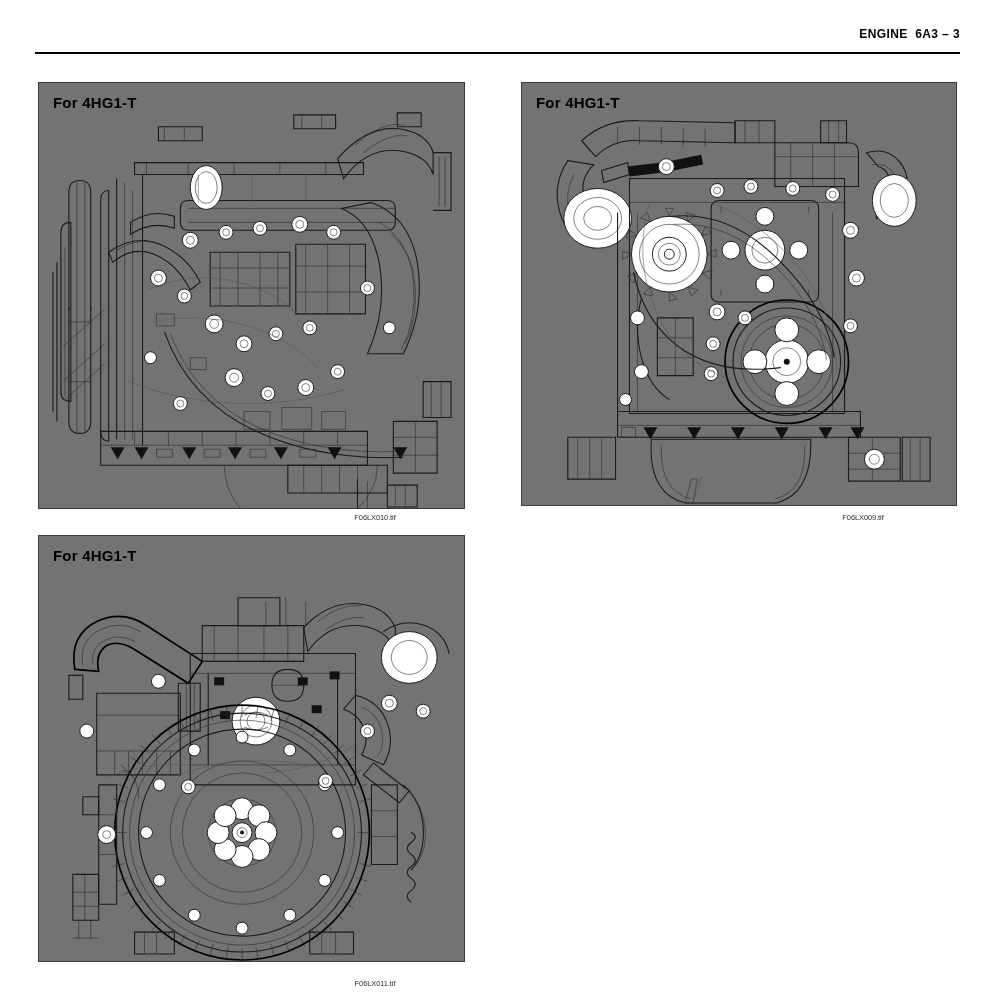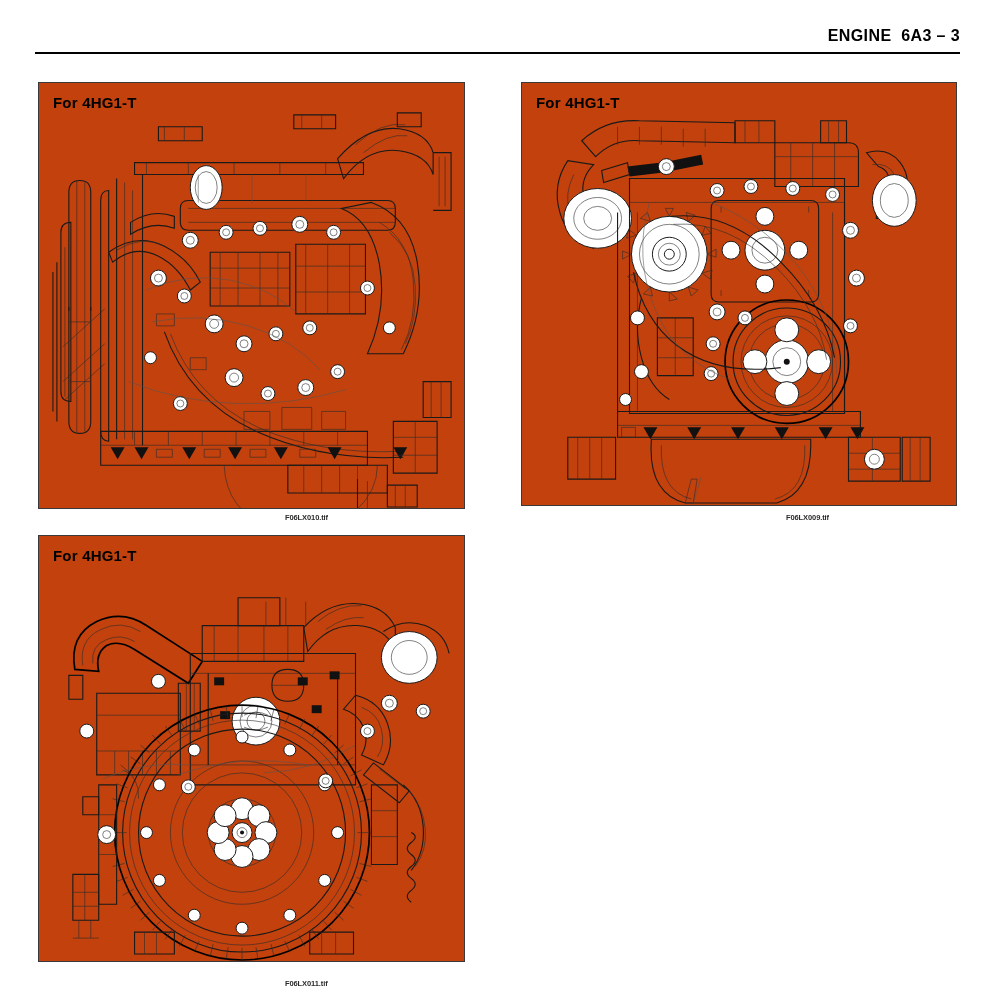--- a/index.html
+++ b/index.html
@@ -21,21 +21,21 @@
     position: absolute;
     left: 35px;
     top: 28px;
     width: 925px;
     height: 28px;
   }
   #header-title {
     position: absolute;
     right: 0;
     top: 0;
-    font-size: 16px;
+    font-size: 12px;
     font-weight: bold;
     letter-spacing: 0.4px;
     white-space: pre;
     line-height: 1;
   }
   #header-rule {
     position: absolute;
     left: 0;
     top: 24px;
     width: 925px;
@@ -46,41 +46,41 @@
   
   .figure-block {
     position: absolute;
   }
   .figure-panel {
     position: absolute;
     left: 0;
     top: 0;
     box-sizing: border-box;
     border: 1.3px solid #3a3a3a;
-    background: #c2410c;
+    background: #737373;
     overflow: hidden;
   }
   .panel-label {
     position: absolute;
     left: 14px;
     top: 11px;
     font-size: 15px;
     font-weight: bold;
     letter-spacing: 0.2px;
     white-space: pre;
     z-index: 5;
   }
   .figure-caption {
     position: absolute;
     font-size: 7.5px;
-    font-weight: bold;
+    font-weight: normal;
     color: #2b2b2b;
     letter-spacing: -0.1px;
     white-space: pre;
-    text-align: left;
+    text-align: center;
   }
   .drawing {
     position: absolute;
     left: 0;
     top: 0;
     width: 100%;
     height: 100%;
   }
   .drawing svg {
     display: block;
@@ -387,21 +387,21 @@
         <circle class="fl-w" cx="104" cy="318" r="6"></circle>
 
         <path class="ln-g" d="M190 120 q60 24 96 76 q30 44 30 96"></path>
         <path class="ln-g" d="M128 120 q-16 56 6 108 q22 52 76 70"></path>
         <path class="ln-g" d="M180 396 l-8 26"></path>
         <path class="ln-t" d="M170 398 l-6 24 8 0 4 -24 Z"></path>
       </svg>
     </div>
   </div>
 
-  <div class="figure-caption" style="left:265px; top:431px; width:180px;">F06LX009.tif</div>
+  <div class="figure-caption" style="left:252px; top:431px; width:180px;">F06LX009.tif</div>
 </div>
 
 <div class="figure-block" style="left:38px; top:535px; width:427px; height:450px;">
 
   <div class="figure-panel" style="width:427px; height:427px;">
 
     <div class="panel-label">For 4HG1-T</div>
 
     <div class="drawing">
       <svg viewBox="0 0 427 427" preserveAspectRatio="none">

